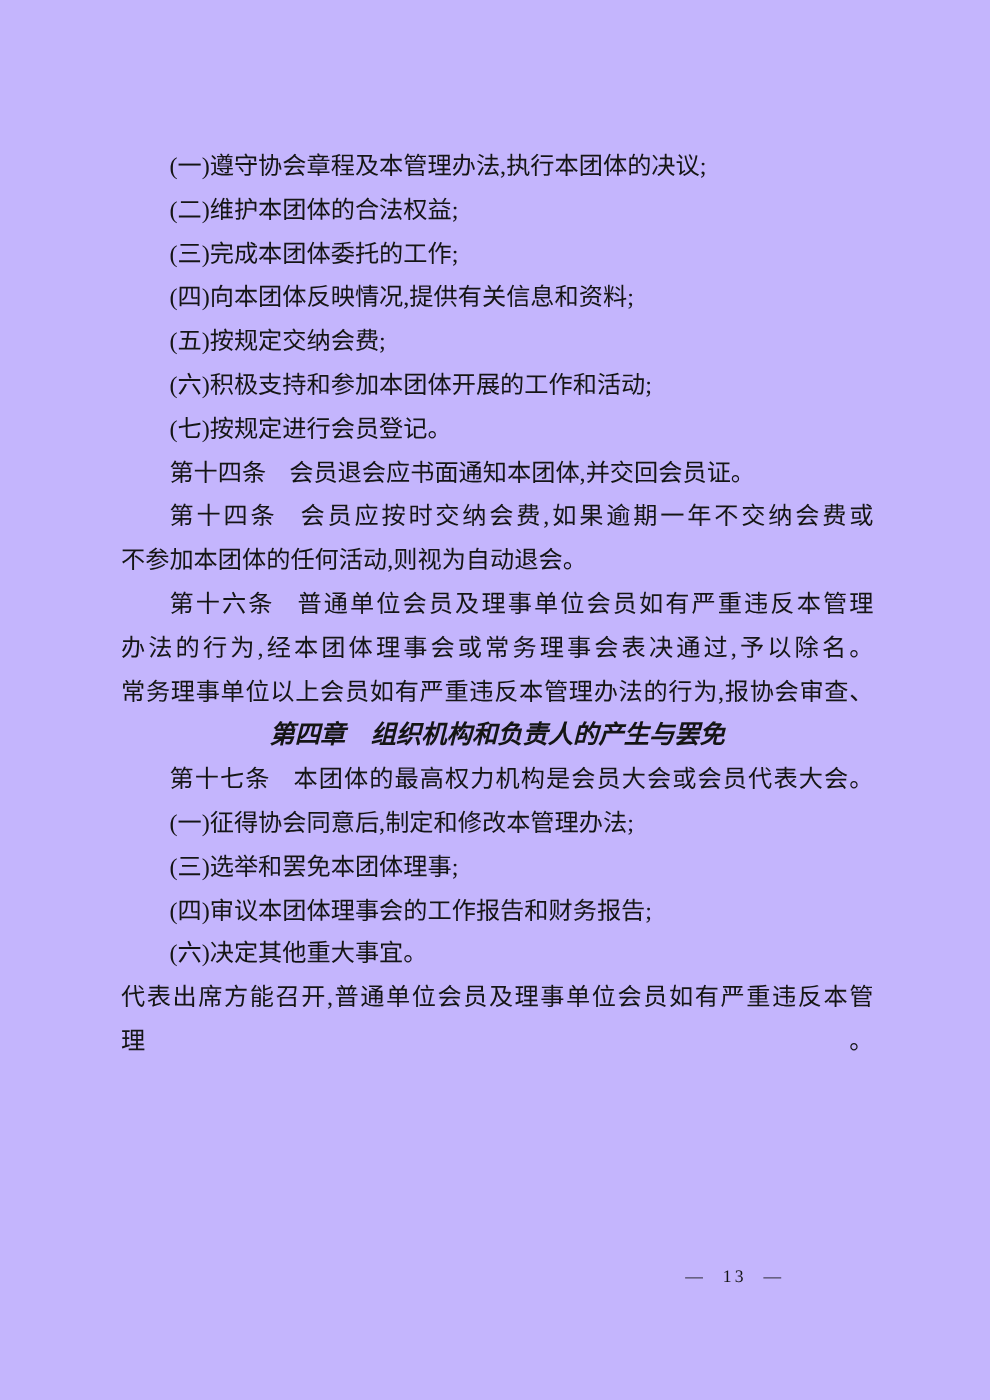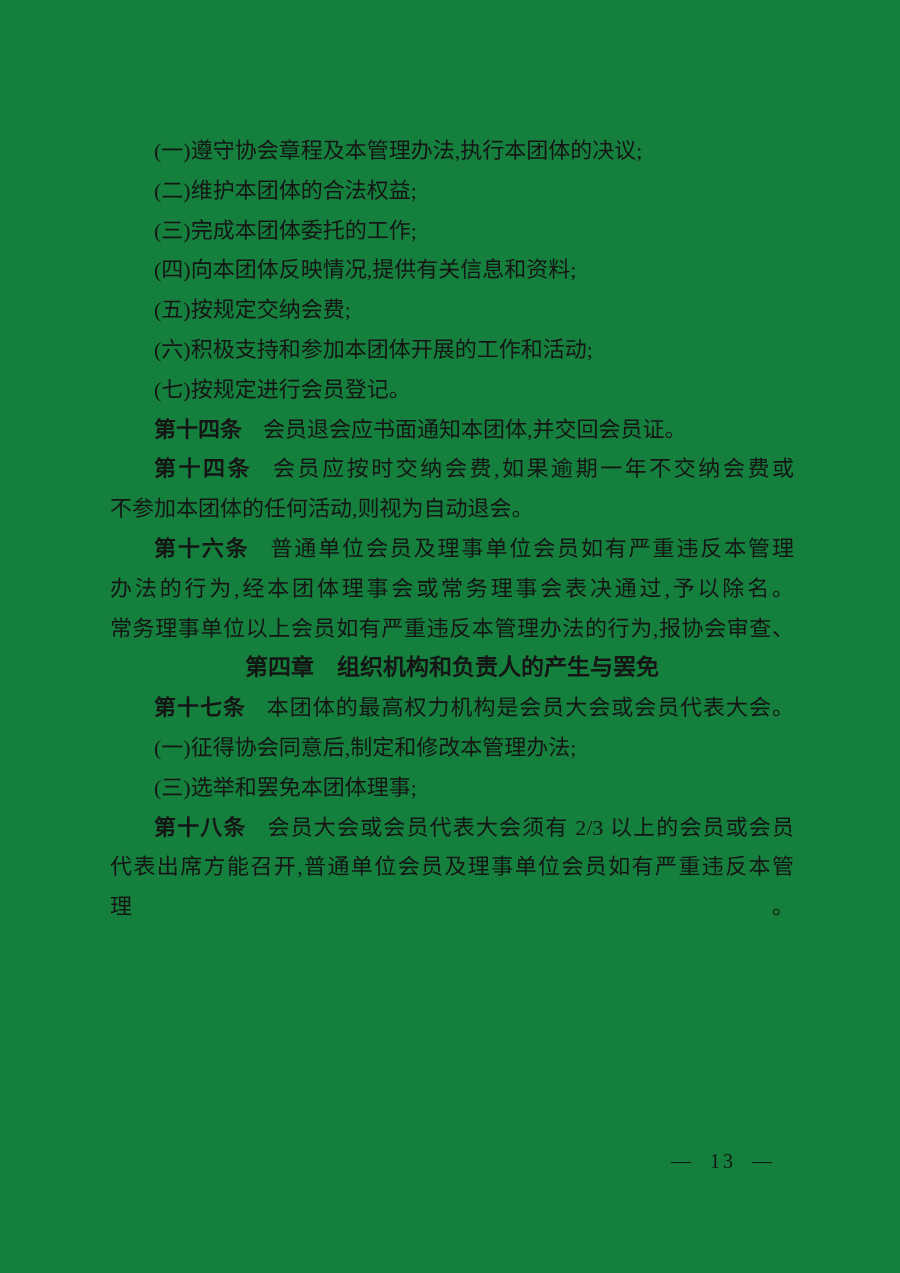--- a/index.html
+++ b/index.html
@@ -5,21 +5,21 @@
   html, body {
     margin: 0;
     padding: 0;
     background: #e8e8e8;
   }
   .page {
     position: relative;
     width: 900px;
     height: 1273px;
     margin: 0 auto;
-    background: #15803d;
+    background: #c4b5fd;
     color: #151515;
     font-family: "Liberation Serif", serif;
     overflow: hidden;
   }
   .doc-body {
     position: absolute;
     left: 110px;
     top: 131px;
     width: 684px;
   }
@@ -36,39 +36,40 @@
   .line.para { text-indent: 2em; }
   
   .line.cont { text-indent: 0; }
   
   .line.fill {
     text-align: justify;
     text-align-last: justify;
   }
   
   .term {
-    font-weight: 700;
+    font-weight: 400;
     margin-right: 0.95em;
   }
   
   .line.title {
     text-align: right;
     text-align-last: center;
     text-indent: 0;
     font-weight: 700;
     font-size: 23px;
     font-family: "Liberation Sans", sans-serif;
+    font-style: italic;
   }
   .page-footer {
     position: absolute;
     top: 1148px;
     left: 623px;
     width: 200px;
-    text-align: center;
-    font-size: 20px;
+    text-align: left;
+    font-size: 16px;
     line-height: 26px;
     letter-spacing: 3px;
     word-spacing: 8px;
     color: #151515;
   }
 </style>
 </head>
 <body>
 
 <div class="page">
@@ -83,17 +84,18 @@
       <div class="line para"><span class="term">第十四条</span><span>会员退会应书面通知本团体,并交回会员证。</span></div>
       <div class="line para fill"><span class="term">第十四条</span><span>会员应按时交纳会费,如果逾期一年不交纳会费或</span></div>
       <div class="line cont"><span>不参加本团体的任何活动,则视为自动退会。</span></div>
       <div class="line para fill"><span class="term">第十六条</span><span>普通单位会员及理事单位会员如有严重违反本管理</span></div>
       <div class="line cont fill"><span>办法的行为,经本团体理事会或常务理事会表决通过,予以除名。</span></div>
       <div class="line cont fill"><span>常务理事单位以上会员如有严重违反本管理办法的行为,报协会审查、</span></div>
       <div class="line title"><span>第四章　组织机构和负责人的产生与罢免</span></div>
       <div class="line para fill"><span class="term">第十七条</span><span>本团体的最高权力机构是会员大会或会员代表大会。</span></div>
       <div class="line item"><span>(一)征得协会同意后,制定和修改本管理办法;</span></div>
       <div class="line item"><span>(三)选举和罢免本团体理事;</span></div>
-      <div class="line para fill"><span class="term">第十八条</span><span>会员大会或会员代表大会须有 2/3 以上的会员或会员</span></div>
+      <div class="line item"><span>(四)审议本团体理事会的工作报告和财务报告;</span></div>
+      <div class="line item"><span>(六)决定其他重大事宜。</span></div>
       <div class="line cont fill"><span>代表出席方能召开,普通单位会员及理事单位会员如有严重违反本管理。</span></div>
     </div>
   <div class="page-footer">— 13 —</div>
 </div>
 
 </body></html>

